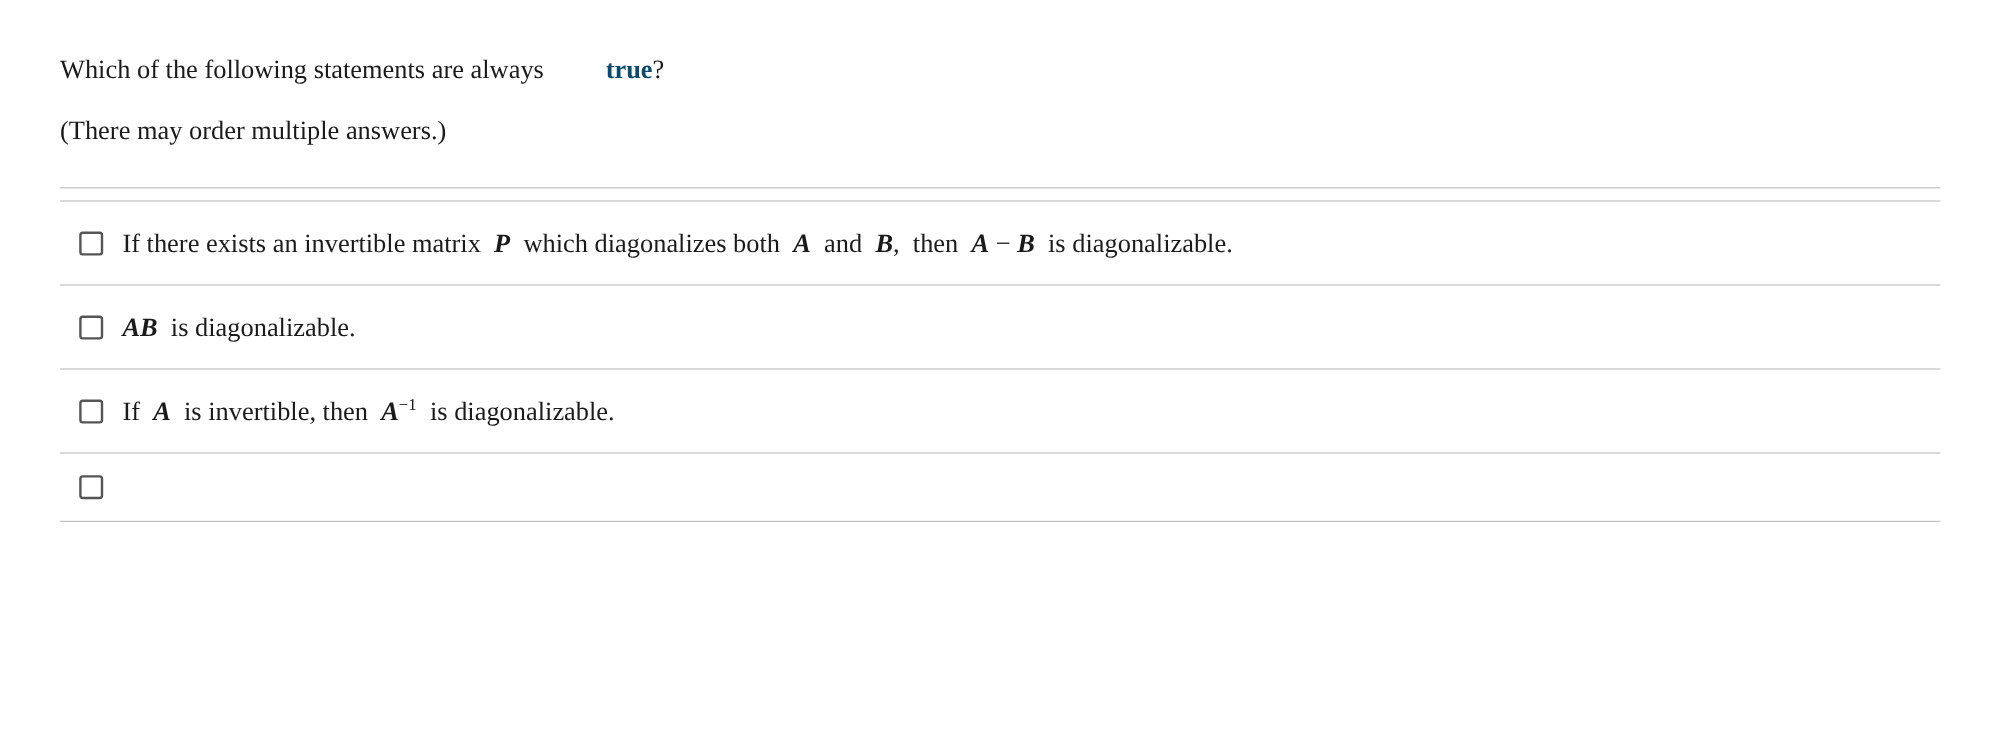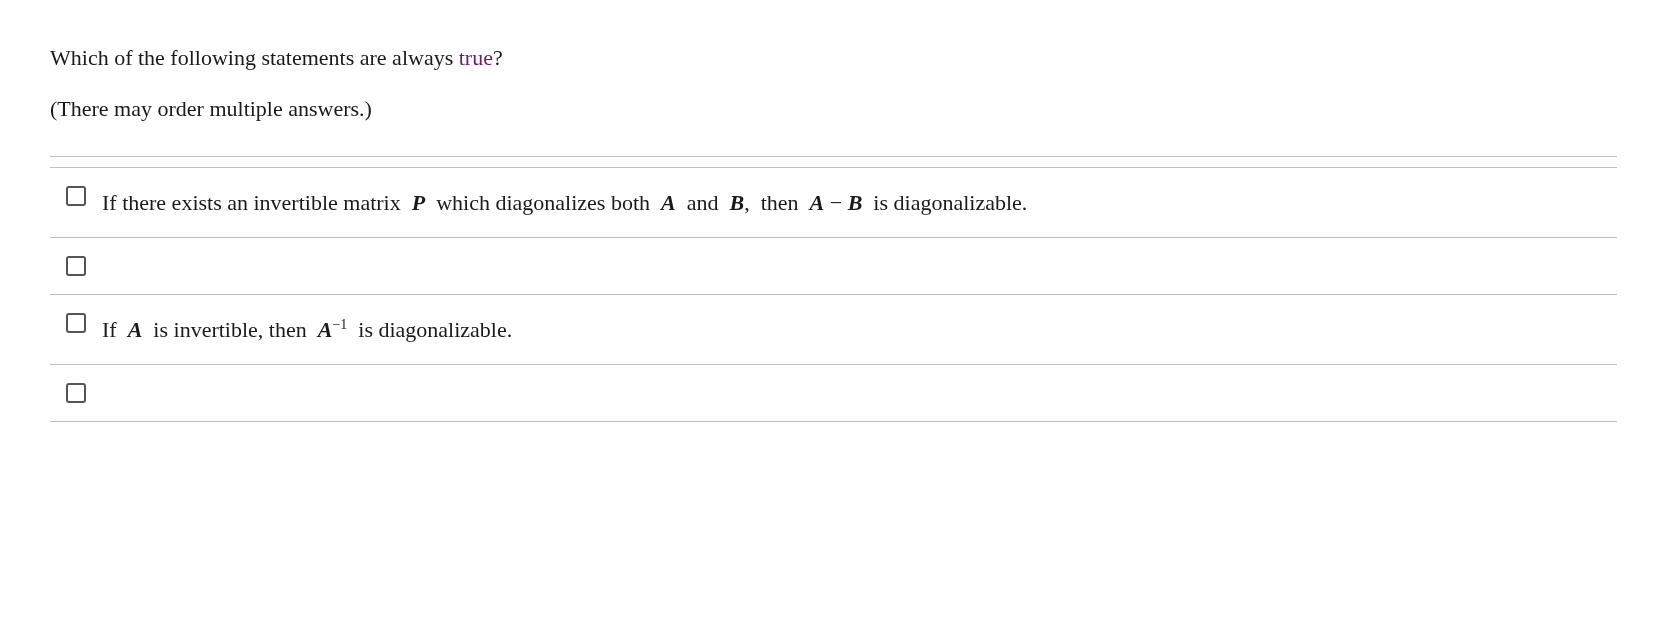--- a/index.html
+++ b/index.html
@@ -20,42 +20,43 @@
     .question-header {
       margin-bottom: 30px;
       line-height: 1.6;
     }
 
     .question-header p {
       margin-bottom: 16px;
     }
 
     .true-word {
-      color: #701a75;
-      font-weight: normal;
+      color: #0c4a6e;
+      font-weight: bold;
+      margin-left: 46px;
     }
 
     .math-bold {
       font-weight: bold;
       font-style: italic;
     }
 
     .divider {
       border: none;
       border-top: 1px solid #c0c0c0;
       margin: 20px 0 0 0;
     }
 
     .options-container {
       margin-top: 10px;
     }
 
     .option-row {
       display: flex;
-      align-items: flex-start;
+      align-items: center;
       padding: 18px 16px;
       border-bottom: 1px solid #c0c0c0;
       font-size: 22px;
       line-height: 1.5;
       gap: 16px;
     }
 
     .option-row:first-child {
       border-top: 1px solid #c0c0c0;
     }
@@ -97,20 +98,23 @@
 
   <div class="option-row">
     <div class="checkbox"></div>
     <span class="option-text">
       If there exists an invertible matrix &nbsp;<span class="math-bold">P</span>&nbsp; which diagonalizes both &nbsp;<span class="math-bold">A</span>&nbsp; and &nbsp;<span class="math-bold">B</span>,&nbsp; then &nbsp;<span class="math-bold">A</span>&nbsp;−&nbsp;<span class="math-bold">B</span>&nbsp; is diagonalizable.
     </span>
   </div>
 
   <div class="option-row">
     <div class="checkbox"></div>
+    <span class="option-text">
+      <span class="math-bold">AB</span>&nbsp; is diagonalizable.
+    </span>
   </div>
 
   <div class="option-row">
     <div class="checkbox"></div>
     <span class="option-text">
       If &nbsp;<span class="math-bold">A</span>&nbsp; is invertible, then &nbsp;<span class="math-bold">A</span><sup>−1</sup>&nbsp; is diagonalizable.
     </span>
   </div>
 
   <div class="option-row">

